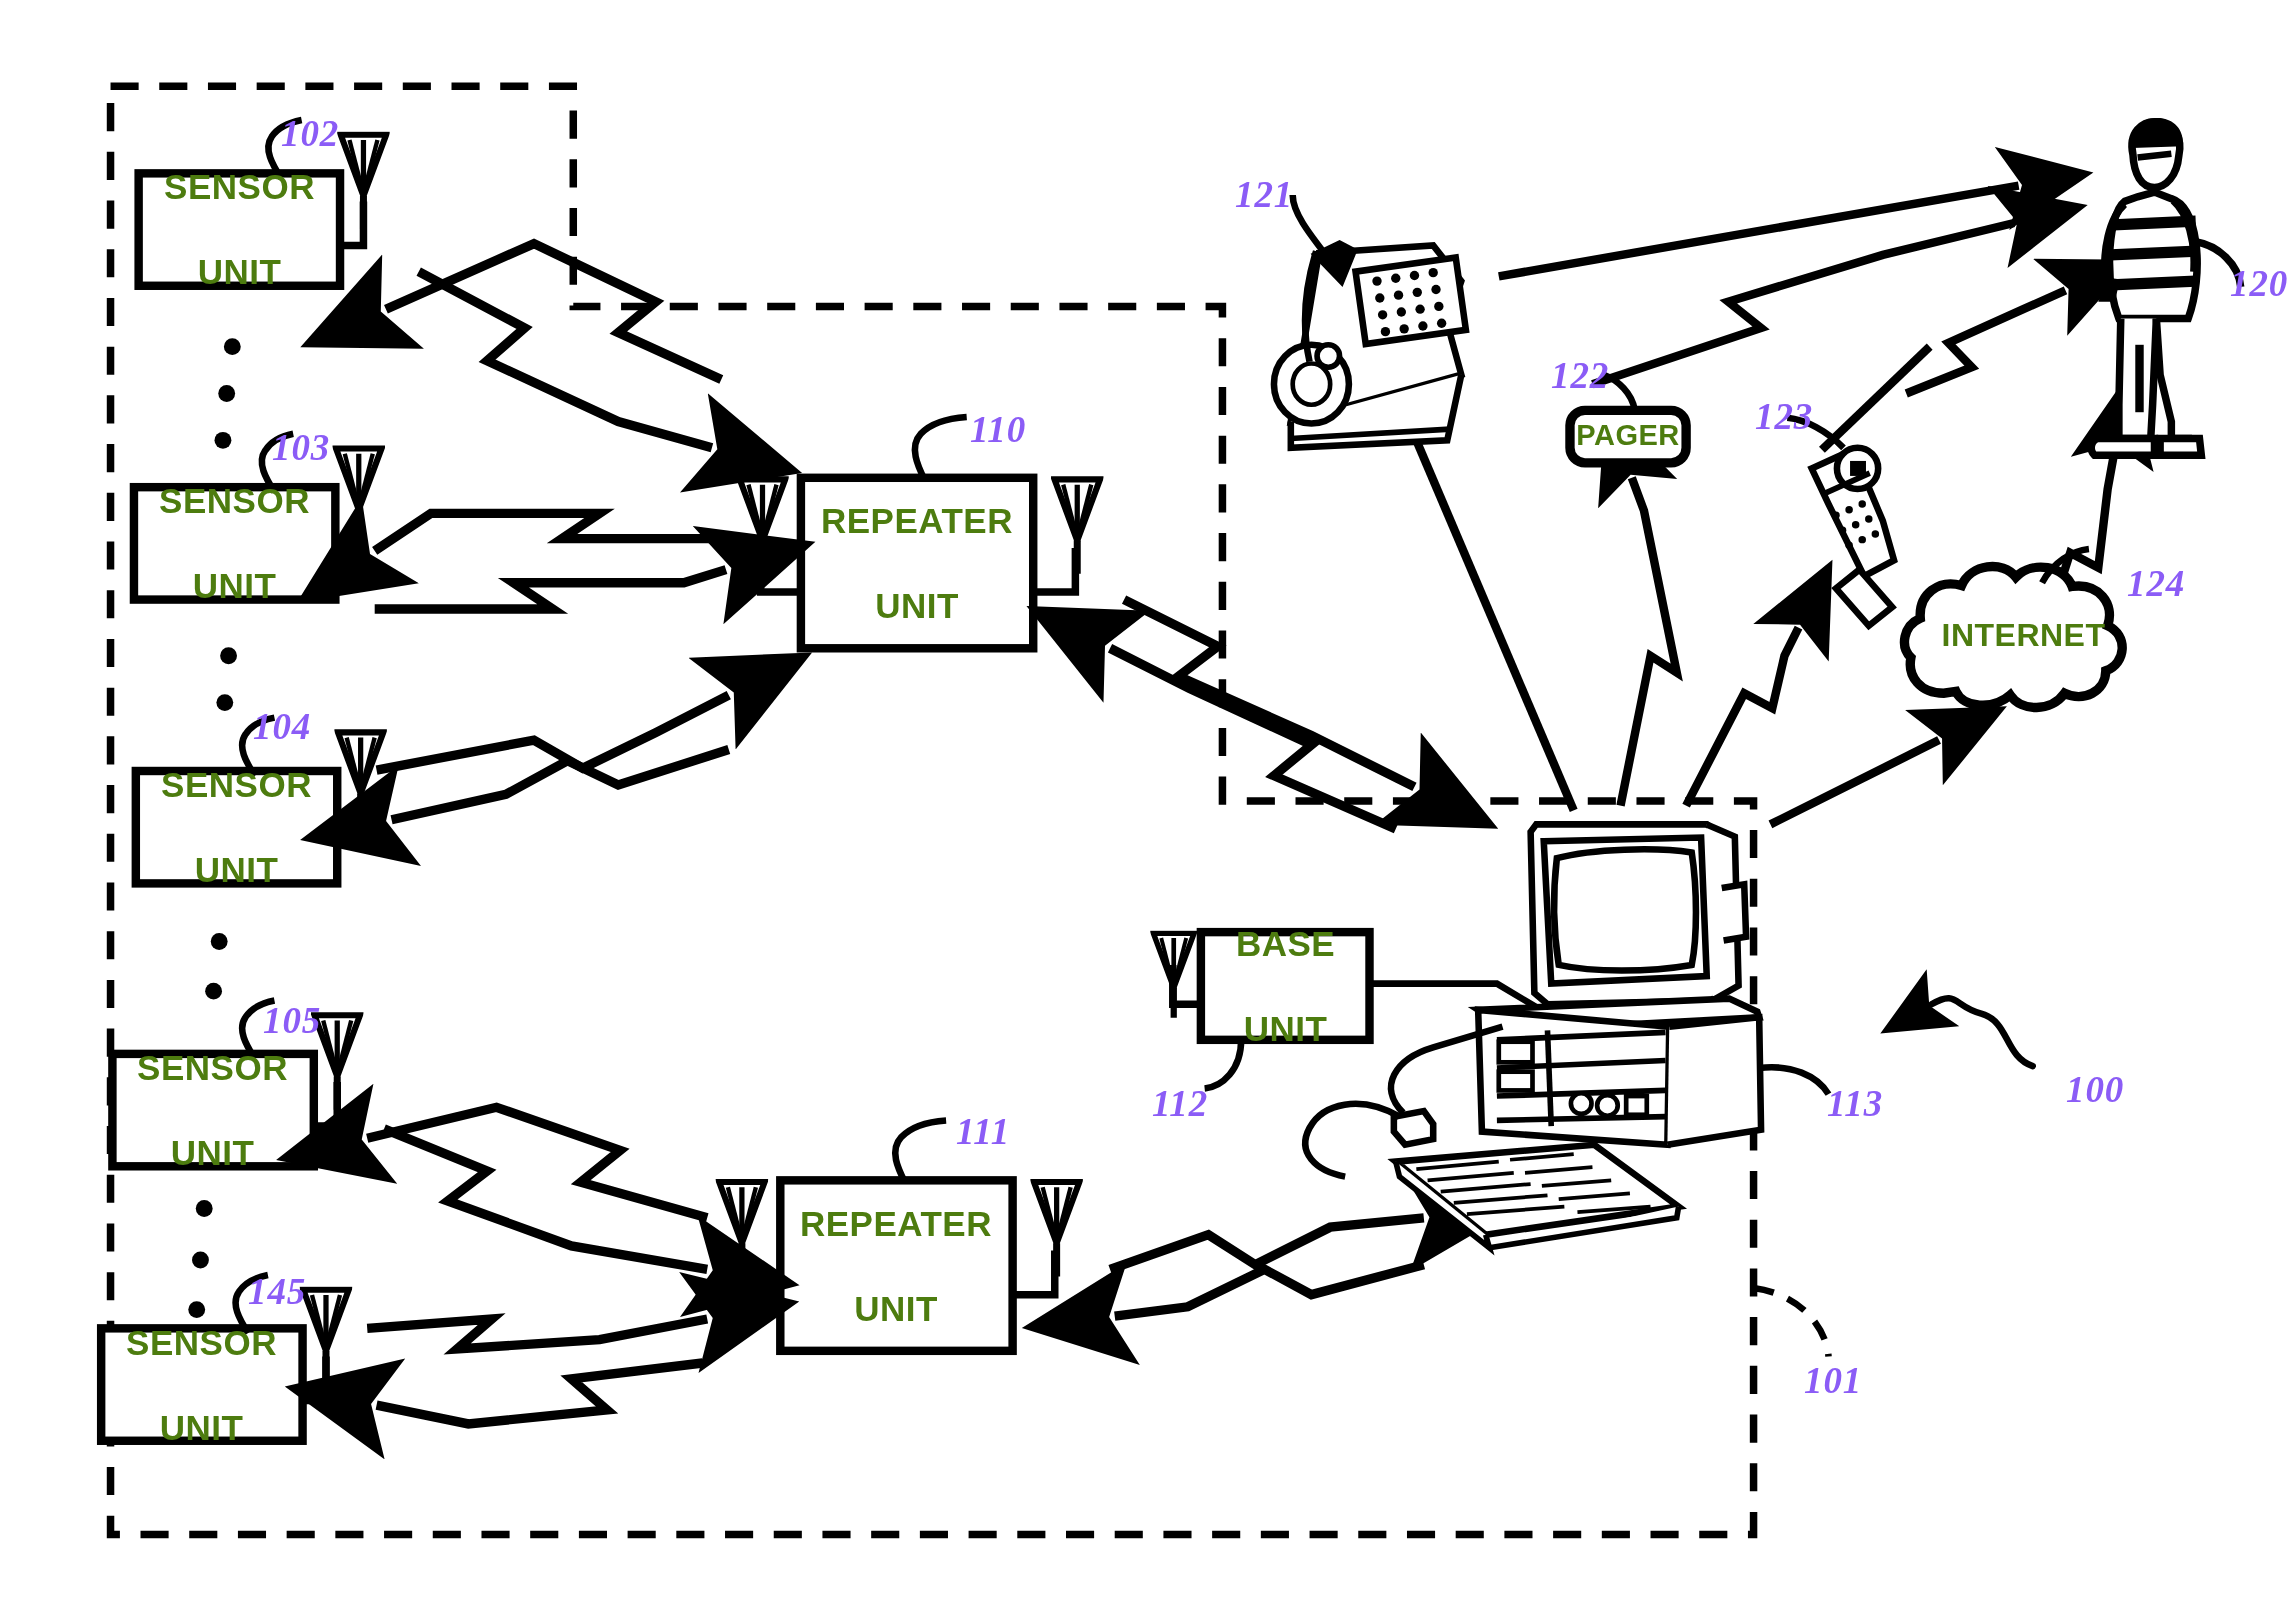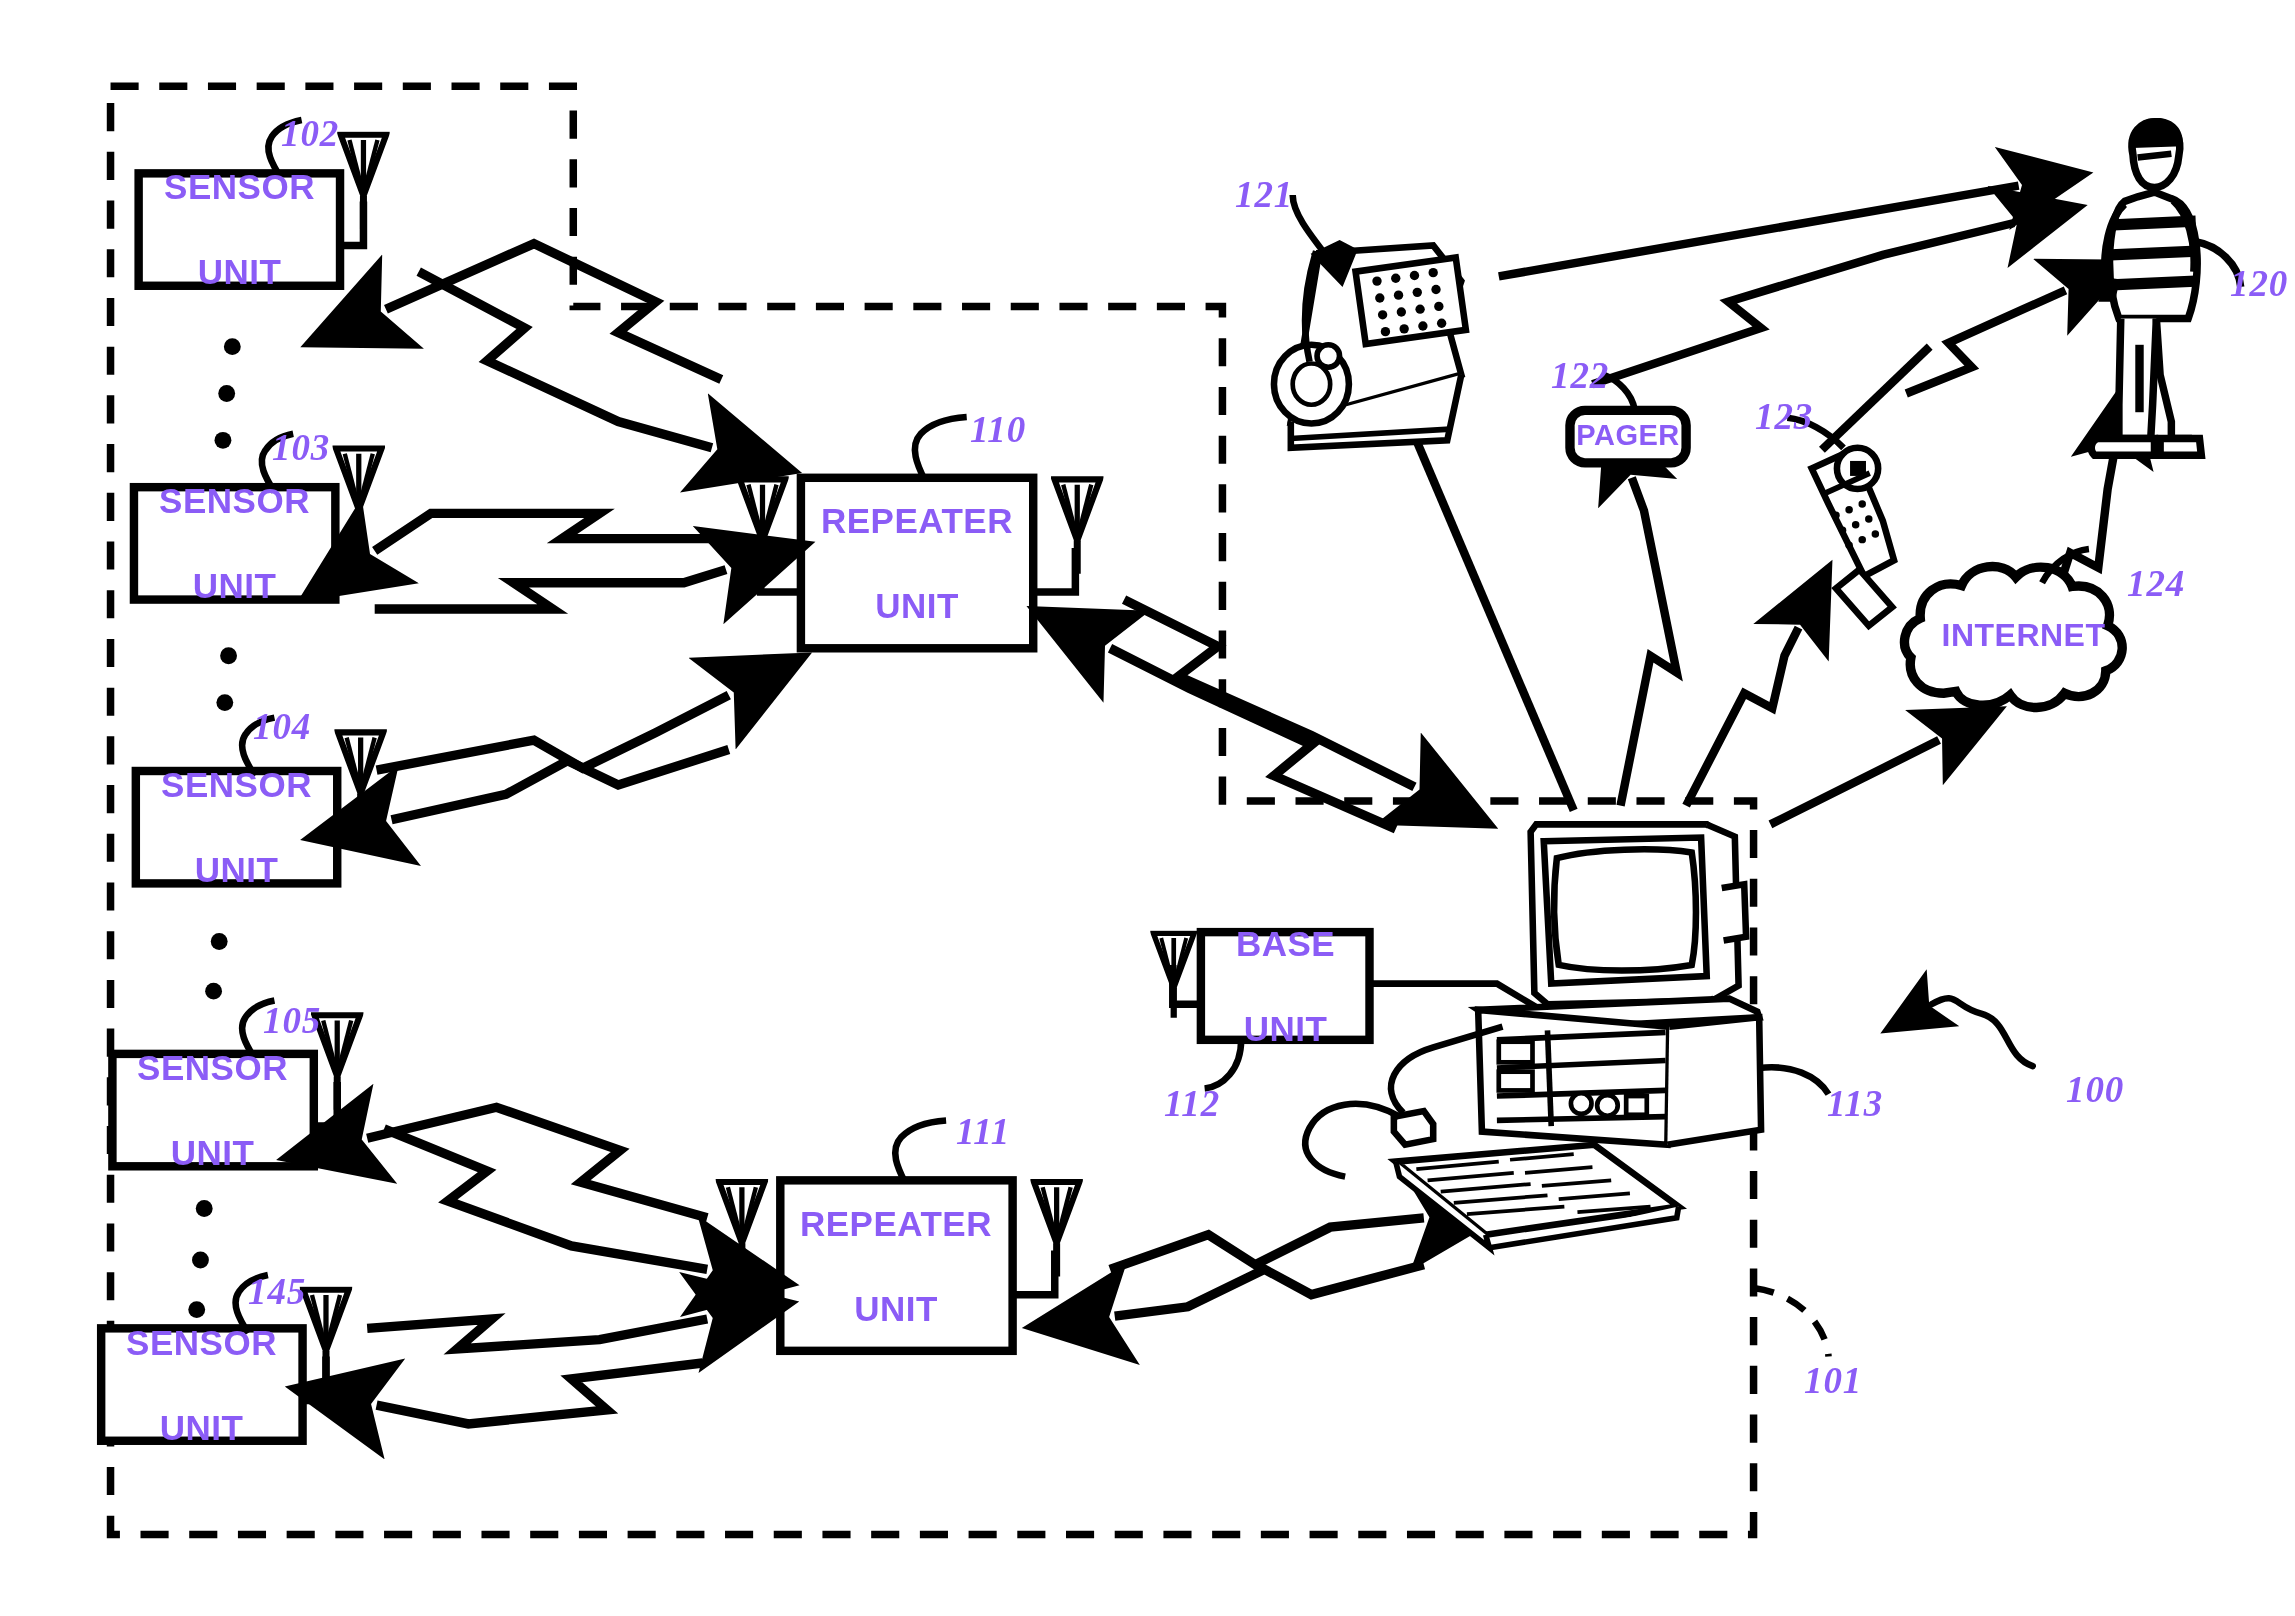--- a/index.html
+++ b/index.html
@@ -12,21 +12,21 @@
   }
   #canvas { position:absolute; left:0; top:0; width:2295px; height:1616px; }
 
   
   .boxlabel {
     position:absolute;
     display:flex; flex-direction:column;
     align-items:center; justify-content:center;
     font-family:"Liberation Sans", sans-serif;
     font-weight:bold;
-    color:#8b5cf6;
+    color:#4d7c0f;
     letter-spacing:0.5px;
     line-height:1.08;
     text-align:center;
     pointer-events:none;
     white-space:pre;
     gap:47px;
   }
   .reflabel {
     position:absolute;
     font-family:"Liberation Serif", serif;
@@ -433,21 +433,21 @@
     <span>INTERNET</span>
   </div>
 
   <div class="reflabel" style="left:281px; top:112px;">102</div>
   <div class="reflabel" style="left:272px; top:426px;">103</div>
   <div class="reflabel" style="left:253px; top:705px;">104</div>
   <div class="reflabel" style="left:263px; top:991px;margin-top:8px;">105</div>
   <div class="reflabel" style="left:248px; top:1270px;">145</div>
   <div class="reflabel" style="left:970px; top:408px;">110</div>
   <div class="reflabel" style="left:956px; top:1110px;">111</div>
-  <div class="reflabel" style="left:1152px; top:1082px;margin-left:12px;">112</div>
+  <div class="reflabel" style="left:1152px; top:1082px;">112</div>
   <div class="reflabel" style="left:1827px; top:1082px;">113</div>
   <div class="reflabel" style="left:2230px; top:262px;">120</div>
   <div class="reflabel" style="left:1235px; top:173px;">121</div>
   <div class="reflabel" style="left:1551px; top:354px;">122</div>
   <div class="reflabel" style="left:1743px; top:395px;margin-left:12px;">123</div>
   <div class="reflabel" style="left:2127px; top:562px;">124</div>
   <div class="reflabel" style="left:2066px; top:1068px;">100</div>
   <div class="reflabel" style="left:1804px; top:1359px;">101</div>
 
 </div>

